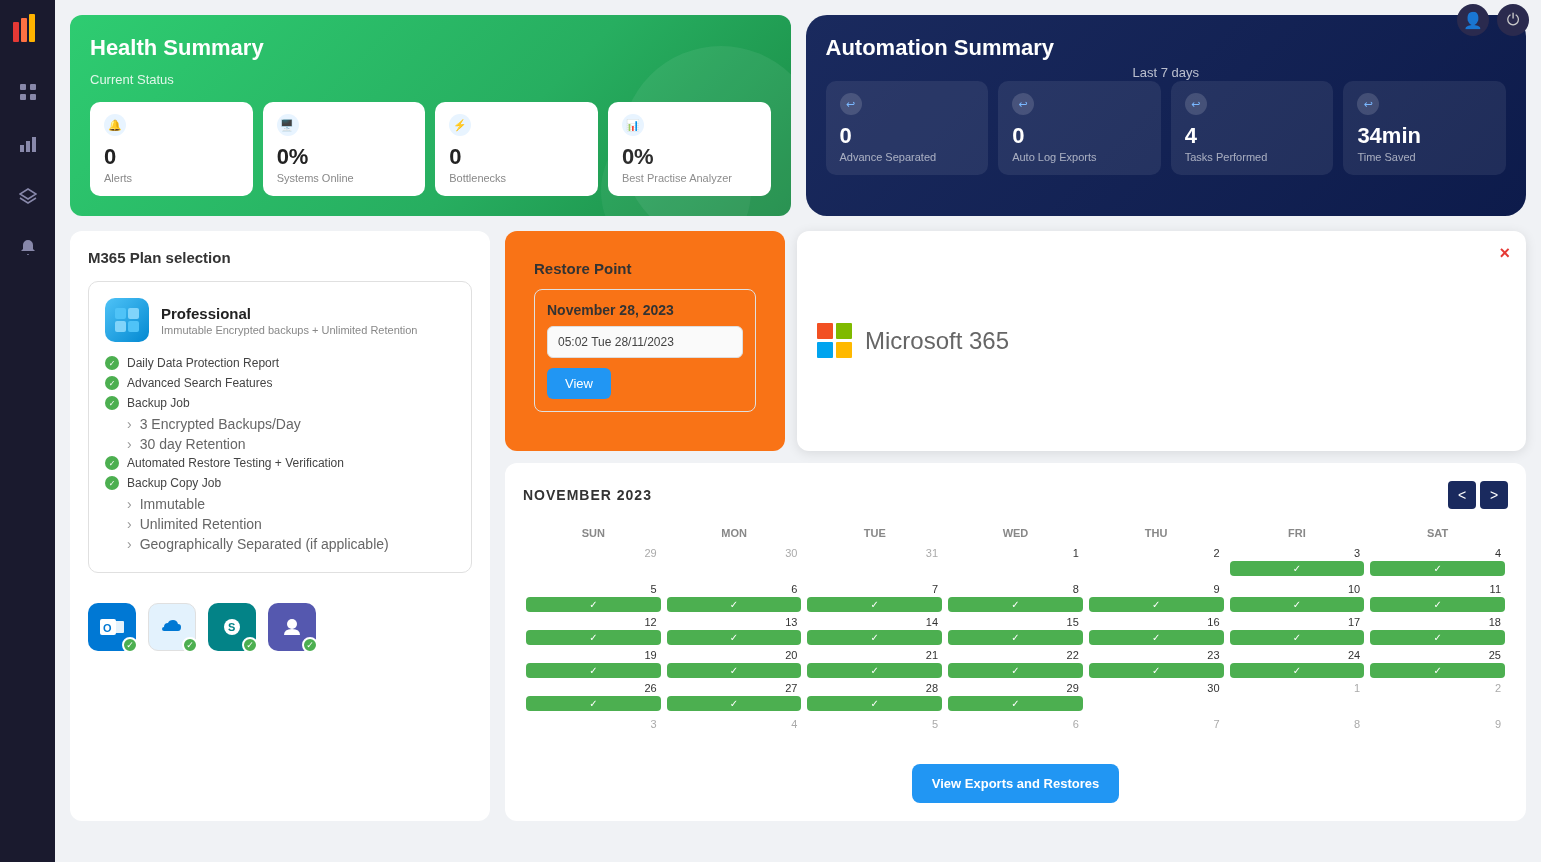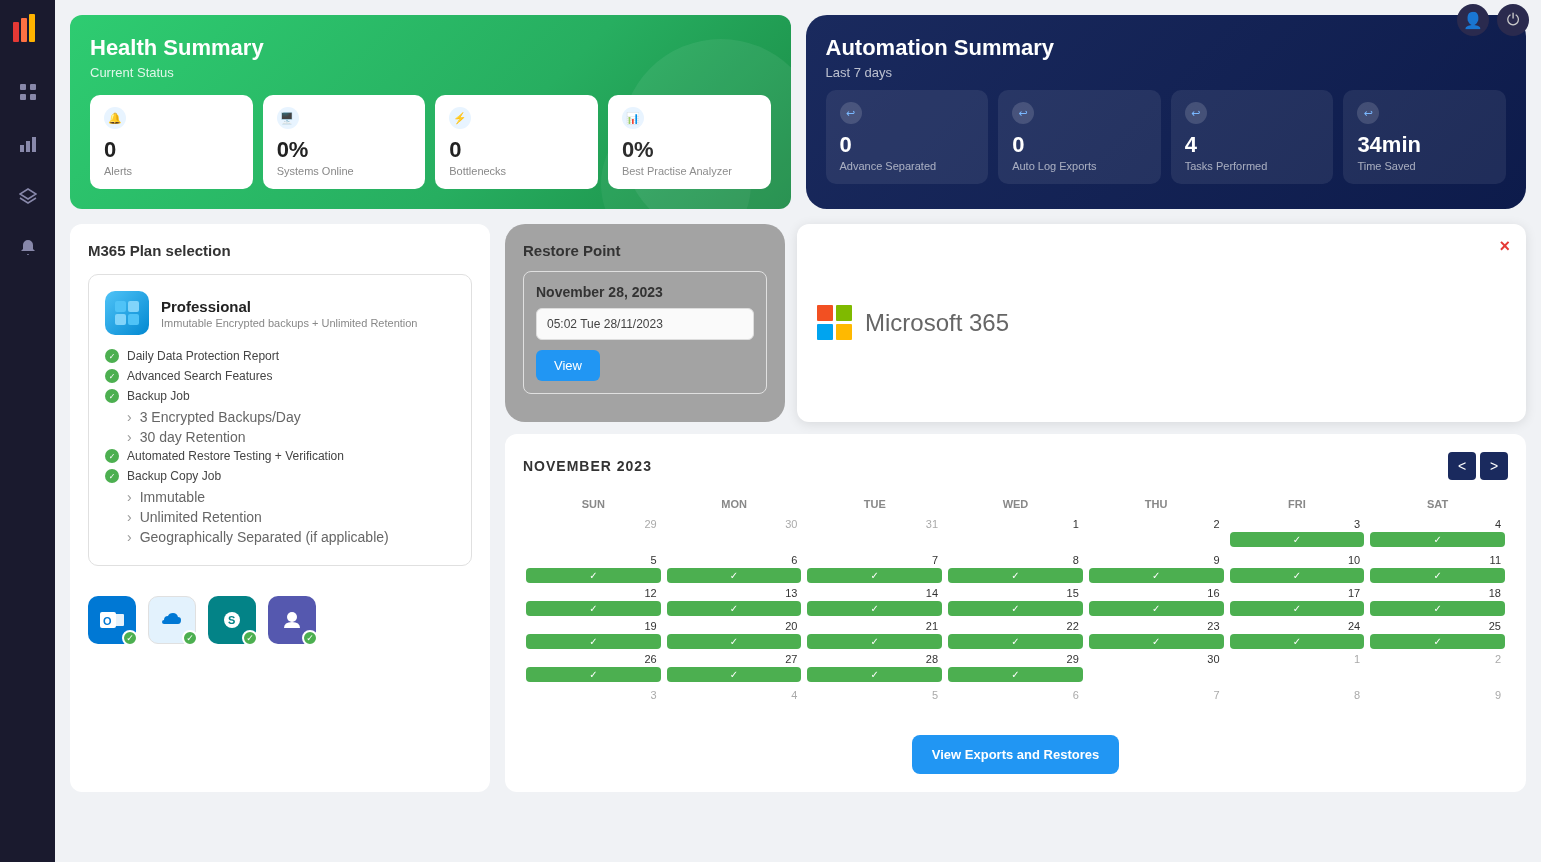--- a/index.html
+++ b/index.html
@@ -95,21 +95,21 @@
     .health-card::after {
       content: '';
       position: absolute;
       right: 40px;
       bottom: -50px;
       width: 150px;
       height: 150px;
       border-radius: 50%;
       background: rgba(255,255,255,0.05);
     }
-    .health-title { font-size: 22px; font-weight: 700; margin-bottom: 4px; }
+    .health-title { font-size: 22px; font-weight: 700; margin-bottom: 11px; }
     .health-subtitle { font-size: 13px; opacity: 0.85; margin-bottom: 15px; }
     .health-metrics {
       display: flex;
       gap: 10px;
     }
     .metric-card {
       background: white;
       border-radius: 10px;
       padding: 12px 14px;
       flex: 1;
@@ -130,21 +130,21 @@
 
     
     .automation-card {
       flex: 1;
       background: linear-gradient(135deg, #1a2a5e 0%, #0d1b4b 100%);
       border-radius: 21px;
       padding: 20px;
       color: white;
     }
     .automation-title { font-size: 22px; font-weight: 700; margin-bottom: 4px; }
-    .automation-subtitle { font-size: 13px; opacity: 0.7; margin-bottom: 10px; }
+    .automation-subtitle { font-size: 13px; opacity: 0.7; margin-bottom: 1px; text-align: center; }
     .auto-metrics {
       display: flex;
       gap: 10px;
     }
     .auto-metric-card {
       background: rgba(255,255,255,0.08);
       border-radius: 10px;
       padding: 12px 14px;
       flex: 1;
       position: relative;
@@ -238,23 +238,23 @@
       width: 16px; height: 16px;
       background: #4caf50;
       border-radius: 50%;
       display: flex; align-items: center; justify-content: center;
       font-size: 9px;
       color: white;
       border: 2px solid white;
     }
 
     .restore-point-card {
-      background: #a3a3a3;
-      border-radius: 20px;
-      padding: 18px;
+      background: #f97316;
+      border-radius: 12px;
+      padding: 29px;
       width: 280px;
       flex-shrink: 0;
     }
     .rp-title { font-size: 15px; font-weight: 600; color: #333; margin-bottom: 12px; }
     .rp-date-box {
       border: 1px solid #e0e0e0;
       border-radius: 8px;
       padding: 12px;
       margin-bottom: 10px;
     }

